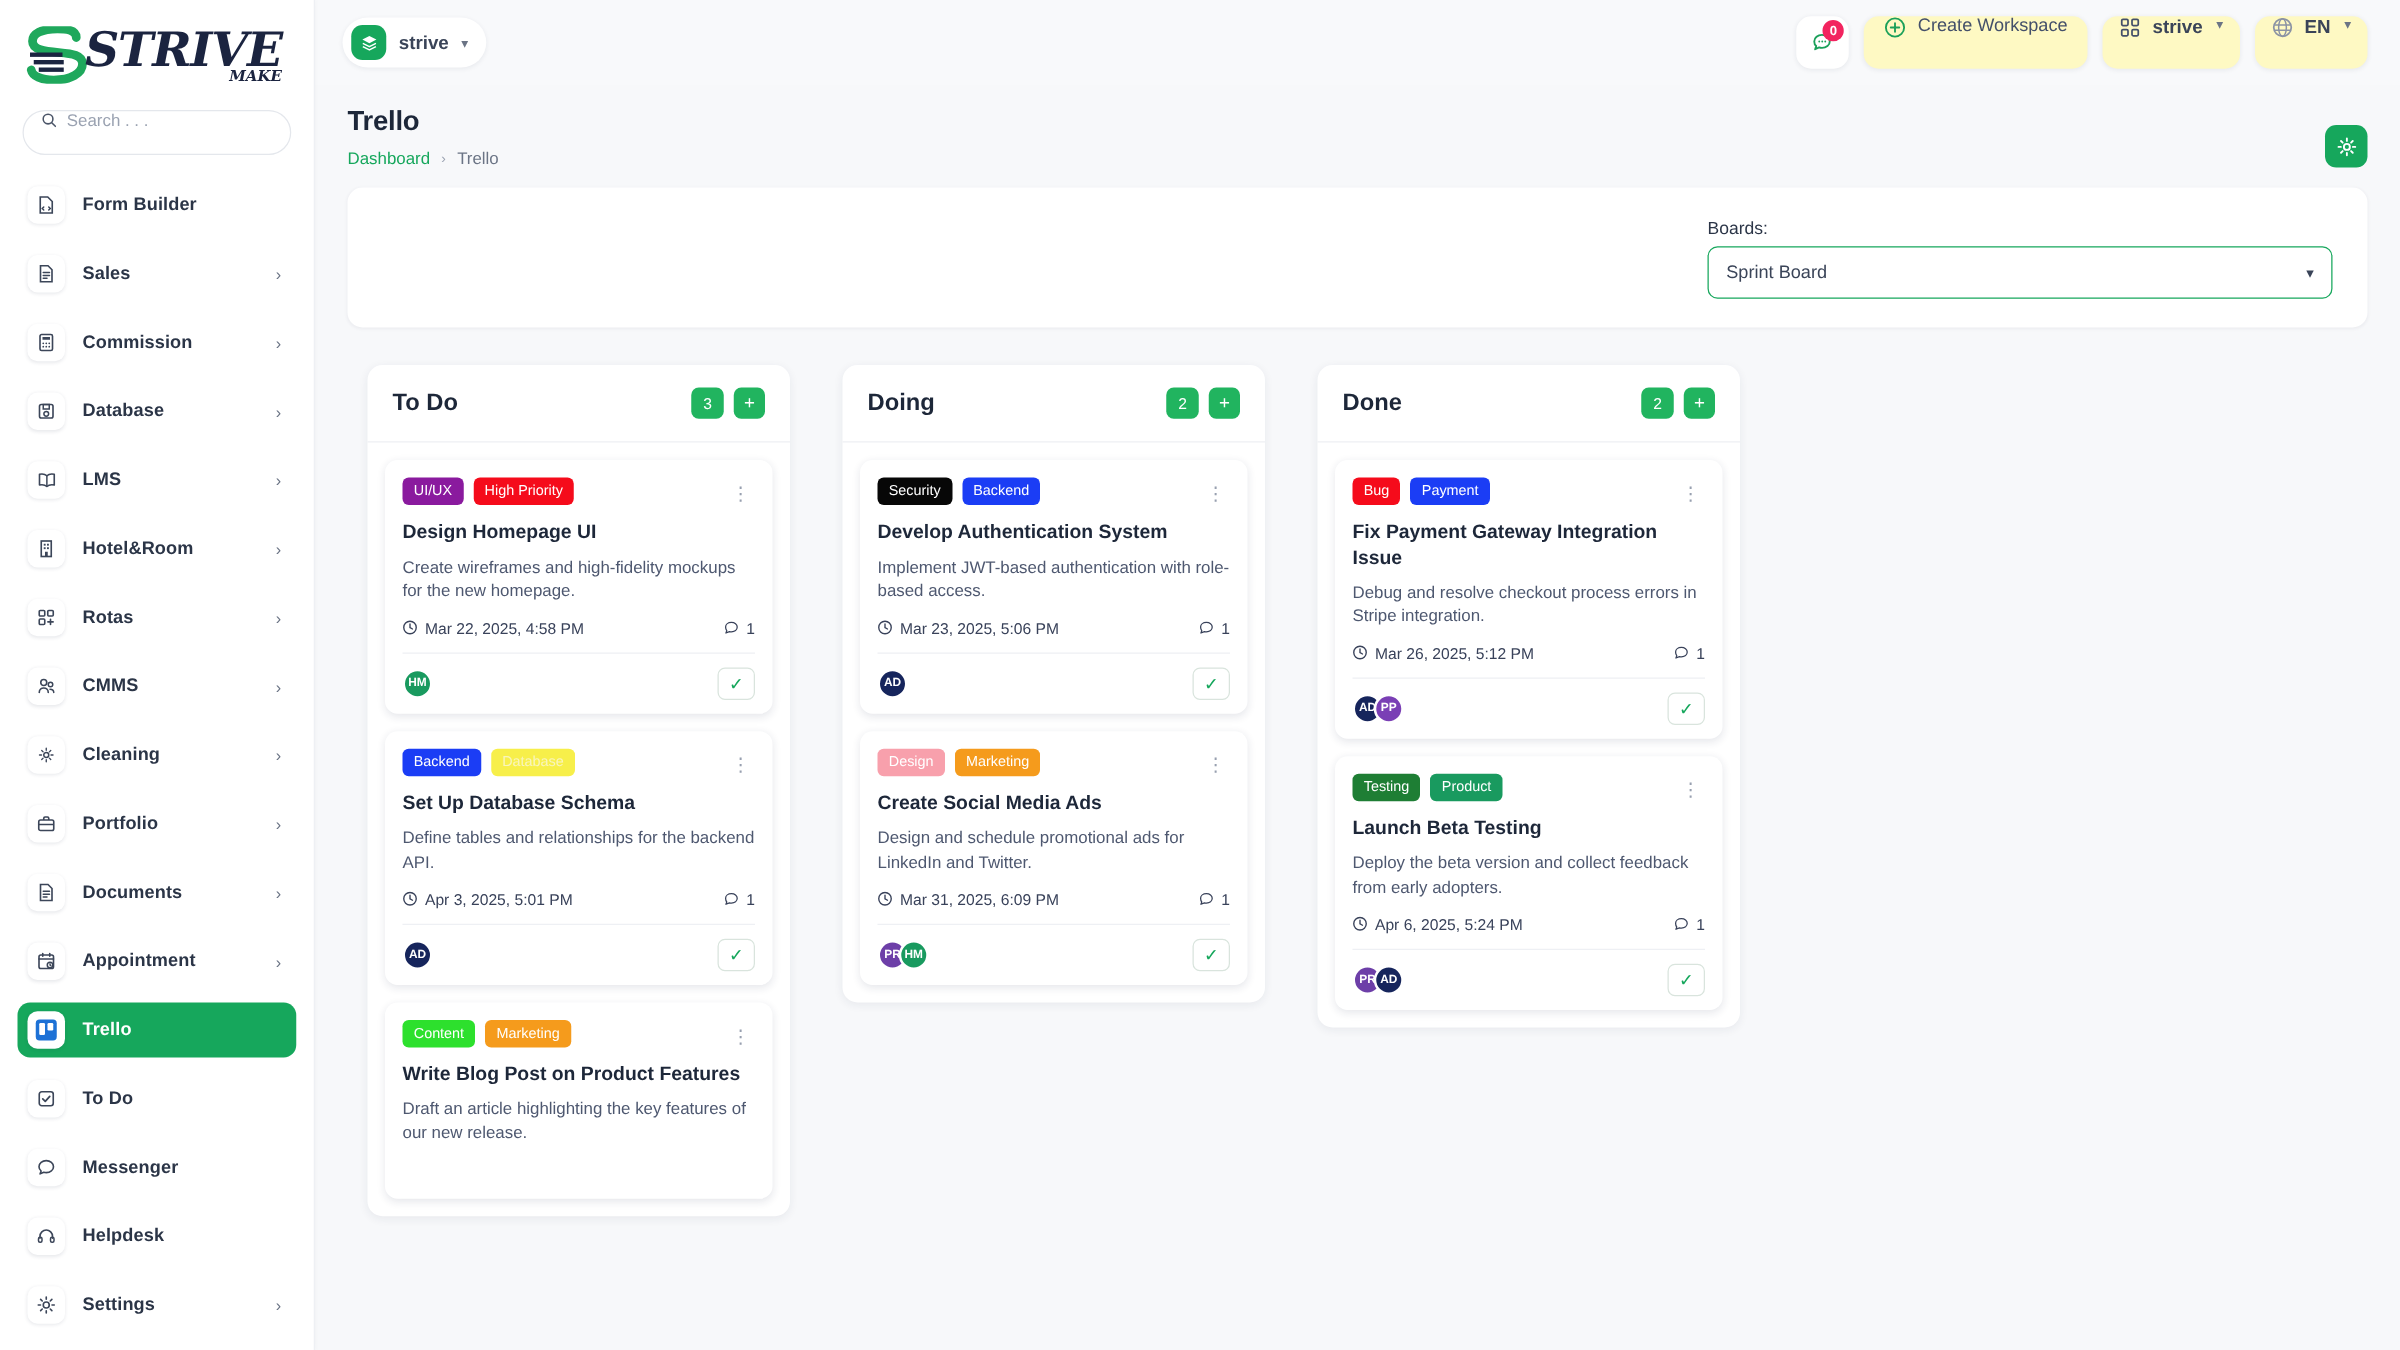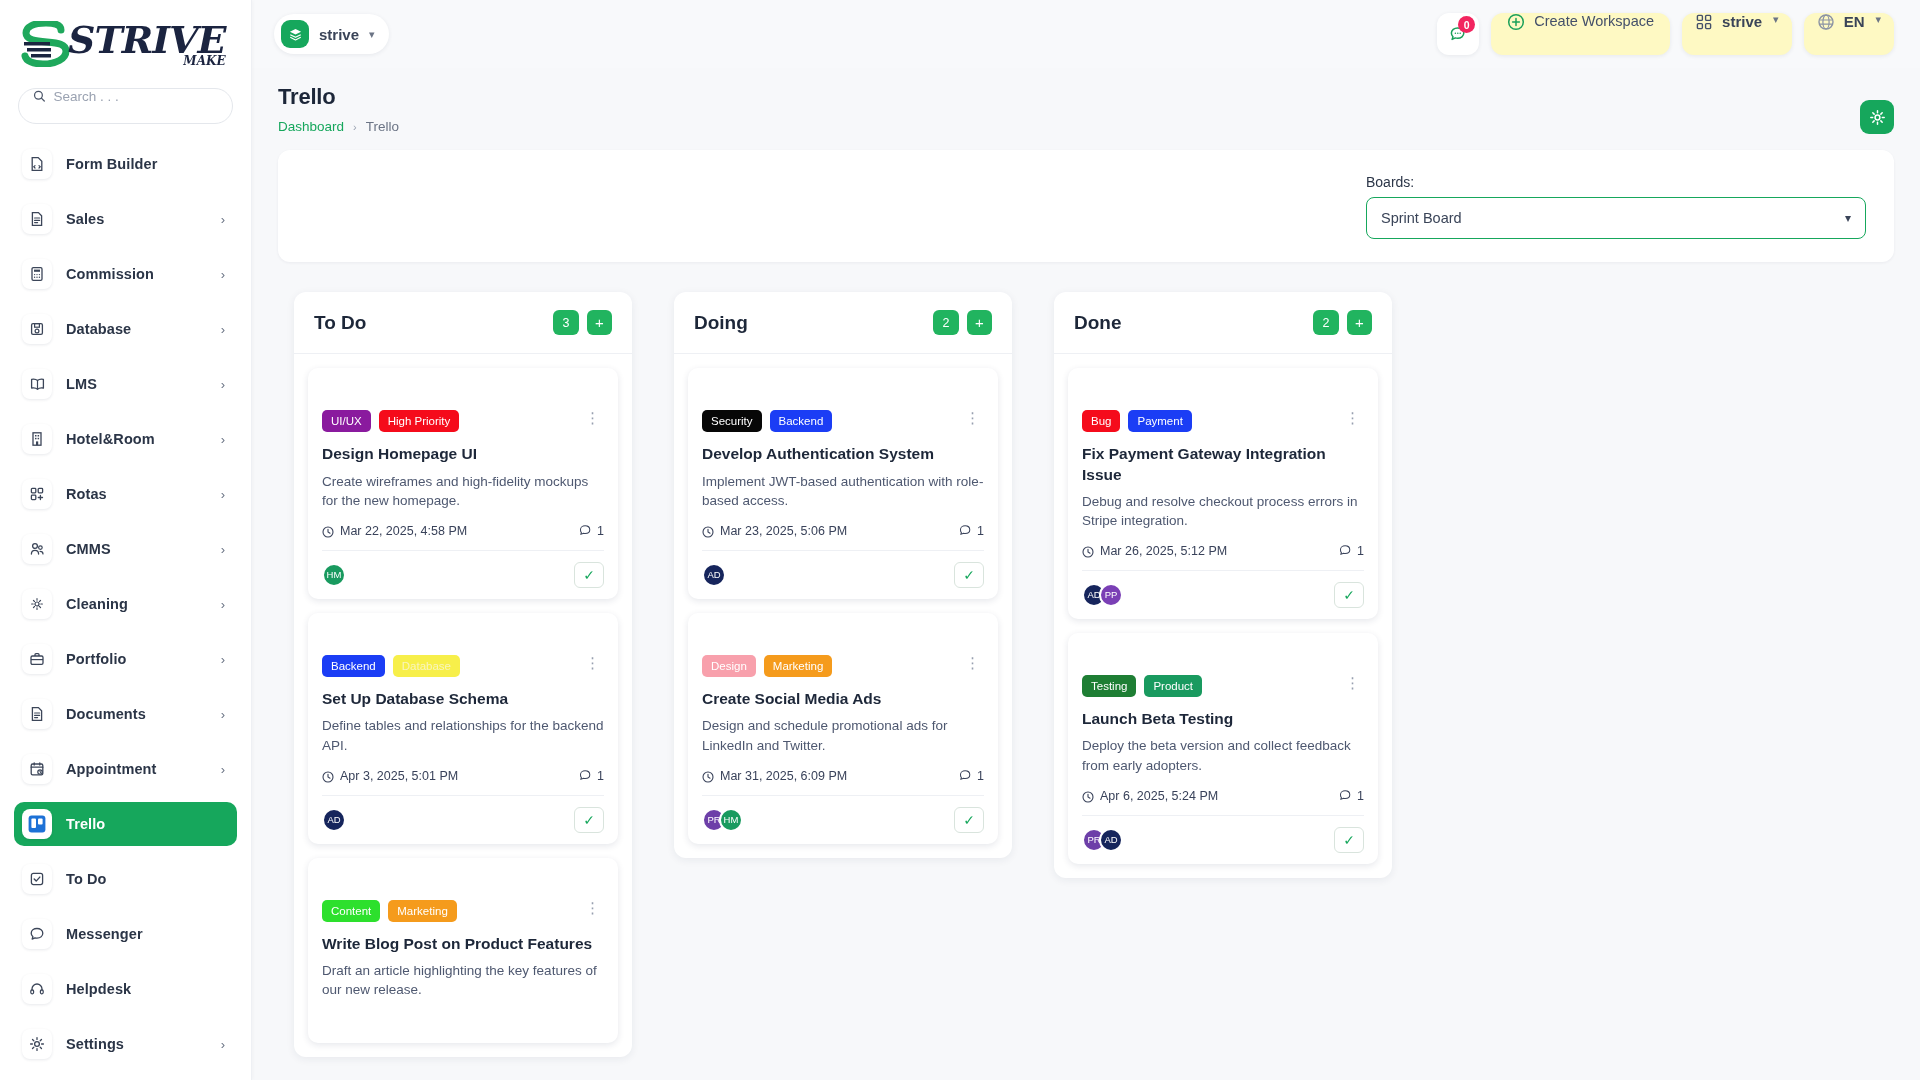--- a/index.html
+++ b/index.html
@@ -161,40 +161,40 @@
     width: 25px; height: 25px; border-radius: 6px; background: #21b45f;
     color: #fff; font-size: 15px; display: flex; align-items: center;
     justify-content: center; line-height: 1;
   }
   .col-body { padding: 14px 14px 0 14px; display: flex; flex-direction: column; gap: 14px; }
 
   .tcard {
     background: #ffffff; border-radius: 10px; padding: 14px 14px 0 14px;
     box-shadow: 0 2px 7px rgba(30,40,70,0.11); position: relative;
   }
-  .tcard-top { display: flex; align-items: flex-start; margin-top: 28px; }
+  .tcard-top { display: flex; align-items: flex-end; }
   .tags { display: flex; gap: 8px; flex-wrap: wrap; flex: 1; }
   .tag {
     font-size: 11.5px; color: #ffffff; border-radius: 5px;
     padding: 4px 9px; line-height: 1.25; white-space: nowrap;
   }
   .kebab { color: #98a0b0; font-size: 15px; line-height: 0.8; letter-spacing: 0; padding: 2px 4px; }
   .tcard-title { font-size: 15.5px; font-weight: bold; color: #1d2739; margin-top: 12px; line-height: 1.3; }
   .tcard-desc { font-size: 13.5px; color: #4e5870; margin-top: 7px; line-height: 1.42; }
   .tcard-meta { display: flex; align-items: center; margin-top: 14px; padding-bottom: 12px; }
-  .meta-date { font-size: 12.5px; color: #39425a; display: flex; align-items: flex-end; gap: 6px; }
+  .meta-date { font-size: 12.5px; color: #39425a; display: flex; align-items: flex-start; gap: 6px; }
   .meta-comments { margin-left: auto; font-size: 12.5px; color: #39425a; display: flex; align-items: center; gap: 5px; }
   .tcard-foot {
     display: flex; align-items: center; border-top: 1px solid #eef0f4;
     padding: 11px 0 11px 0;
   }
   .avatars { display: flex; }
   .avatar {
     width: 24px; height: 24px; border-radius: 50%; color: #fff;
-    font-size: 9.5px; font-weight: normal; display: flex;
+    font-size: 9.5px; font-weight: bold; display: flex;
     align-items: center; justify-content: center; border: 2px solid #fff;
   }
   .avatar + .avatar { margin-left: -7px; }
   .check-btn {
     margin-left: auto; width: 30px; height: 26px; border-radius: 6px;
     border: 1px solid #d9e4dd; display: flex; align-items: center;
     justify-content: center; color: #16a75c; font-size: 14px; background: #fff;
   }
 </style>
 </head>

